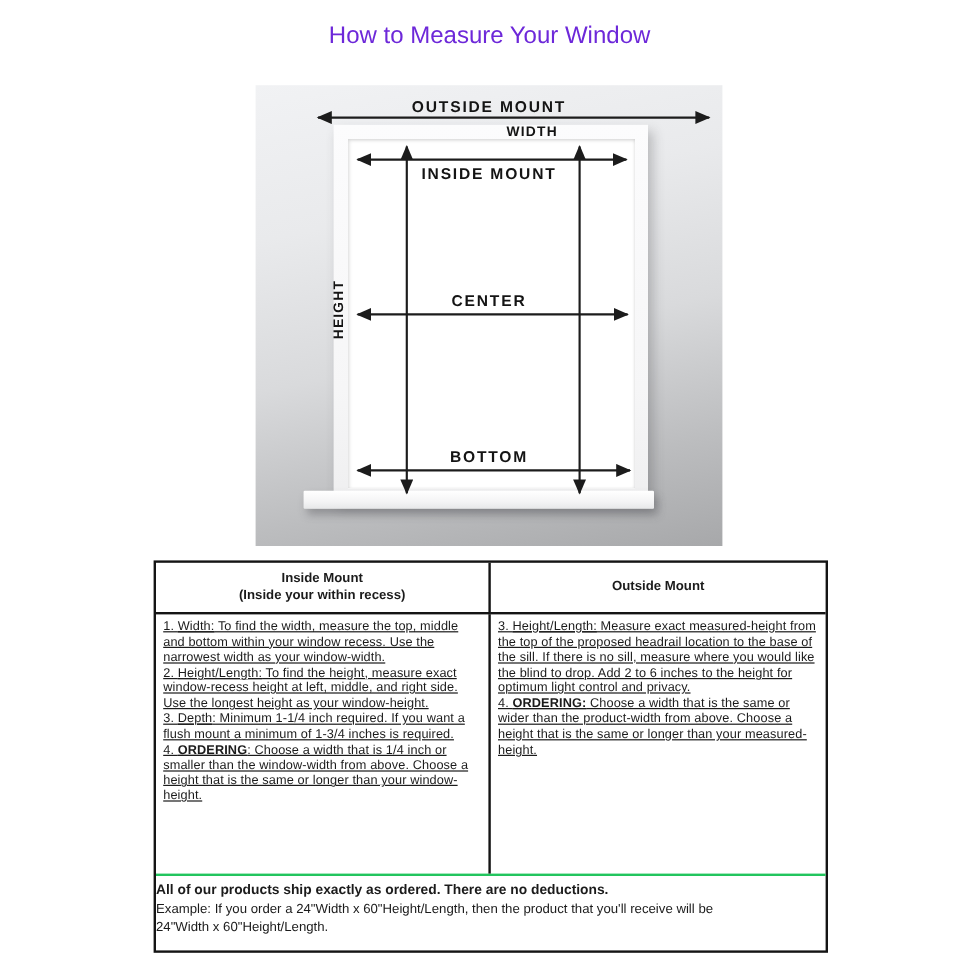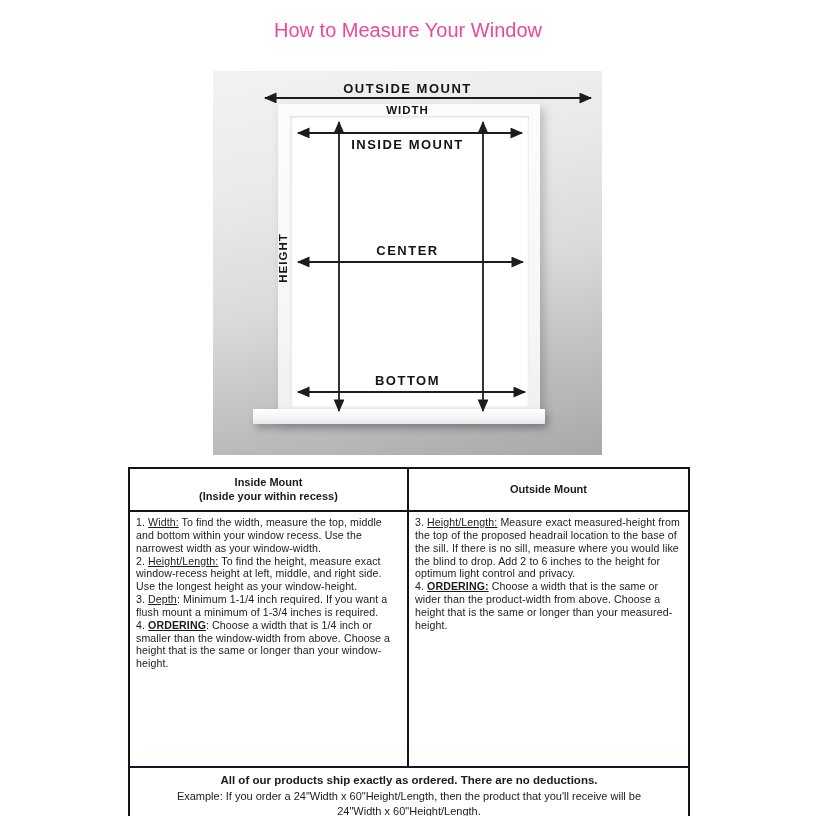--- a/index.html
+++ b/index.html
@@ -3,21 +3,21 @@
 <meta charset="utf-8">
 <style>
   html,body{margin:0;padding:0;}
   body{
     width:816px;height:816px;position:relative;background:#ffffff;
     font-family:"Liberation Sans", sans-serif;color:#1b1b1b;overflow:hidden;
   }
   
   .title{
     position:absolute;top:16px;left:0;width:816px;text-align:center;
-    font-size:20px;line-height:28px;color:#ec4899;
+    font-size:20px;line-height:28px;color:#6d28d9;
   }
   
   .photo{
     position:absolute;left:213px;top:71px;width:389px;height:384px;
     background:linear-gradient(168deg,#f1f2f4 0%,#e9eaec 28%,#d9dadc 55%,#bcbdbf 80%,#a7a8aa 100%);
     overflow:hidden;
   }
   .frame{
     position:absolute;left:65px;top:33px;width:262px;height:314px;
     background:linear-gradient(180deg,#fcfcfd 0%,#f6f6f7 70%,#efeff0 100%);
@@ -34,21 +34,21 @@
   }
   .arrows{position:absolute;left:0;top:0;width:389px;height:384px;}
   .arrows line{stroke:#1c1c1c;stroke-width:1.8;}
   #ah path{fill:#1c1c1c;}
   .dlabel{
     position:absolute;font-weight:bold;color:#141414;white-space:nowrap;
     letter-spacing:1.5px;font-size:13px;
   }
   .dlabel.centered{left:0;width:100%;text-align:center;}
   .lbl-outside{top:10px;}
-  .lbl-width{top:33px;font-size:11.5px;letter-spacing:1px;}
+  .lbl-width{top:33px;font-size:11.5px;letter-spacing:1px;margin-left:36px;}
   .lbl-inside{top:66px;}
   .lbl-center{top:172px;}
   .lbl-bottom{top:302px;}
   .lbl-height{
     left:70px;top:187px;font-size:11.5px;letter-spacing:1px;
     transform:translate(-50%,-50%) rotate(-90deg);
   }
   
   .mtable{
     position:absolute;left:128px;top:467px;width:558px;background:#ffffff;
@@ -56,29 +56,30 @@
   }
   .trow{display:grid;grid-template-columns:279px 1fr;}
   .cell{box-sizing:border-box;}
   .cell.left{border-right:2px solid #141414;}
   .hcell{
     height:43px;border-bottom:2px solid #141414;display:flex;flex-direction:column;
     justify-content:center;text-align:center;font-weight:bold;font-size:11px;
     line-height:13.5px;padding:1px 10px;
   }
   .bcell{
-    height:254px;font-size:10.6px;line-height:12.85px;padding:4px 5px 0 6px;
+    height:216px;font-size:10.6px;line-height:12.85px;padding:4px 5px 0 6px;
     letter-spacing:0.1px;
+    text-decoration:underline;
   }
   .para{margin:0;}
   .para.spaced{margin-top:13px;}
   .u{text-decoration:underline;}
   .b{font-weight:bold;}
   .fcell{
-    border-top:2px solid #0f172a;height:57px;text-align:center;
+    border-top:2px solid #22c55e;height:57px;
     font-size:11px;line-height:15.5px;padding-top:5px;
   }
   .fbold{font-weight:bold;font-size:11.5px;}
 </style>
 </head>
 <body>
 
 <div class="title">
   <div>How to Measure Your Window</div>
 </div>

